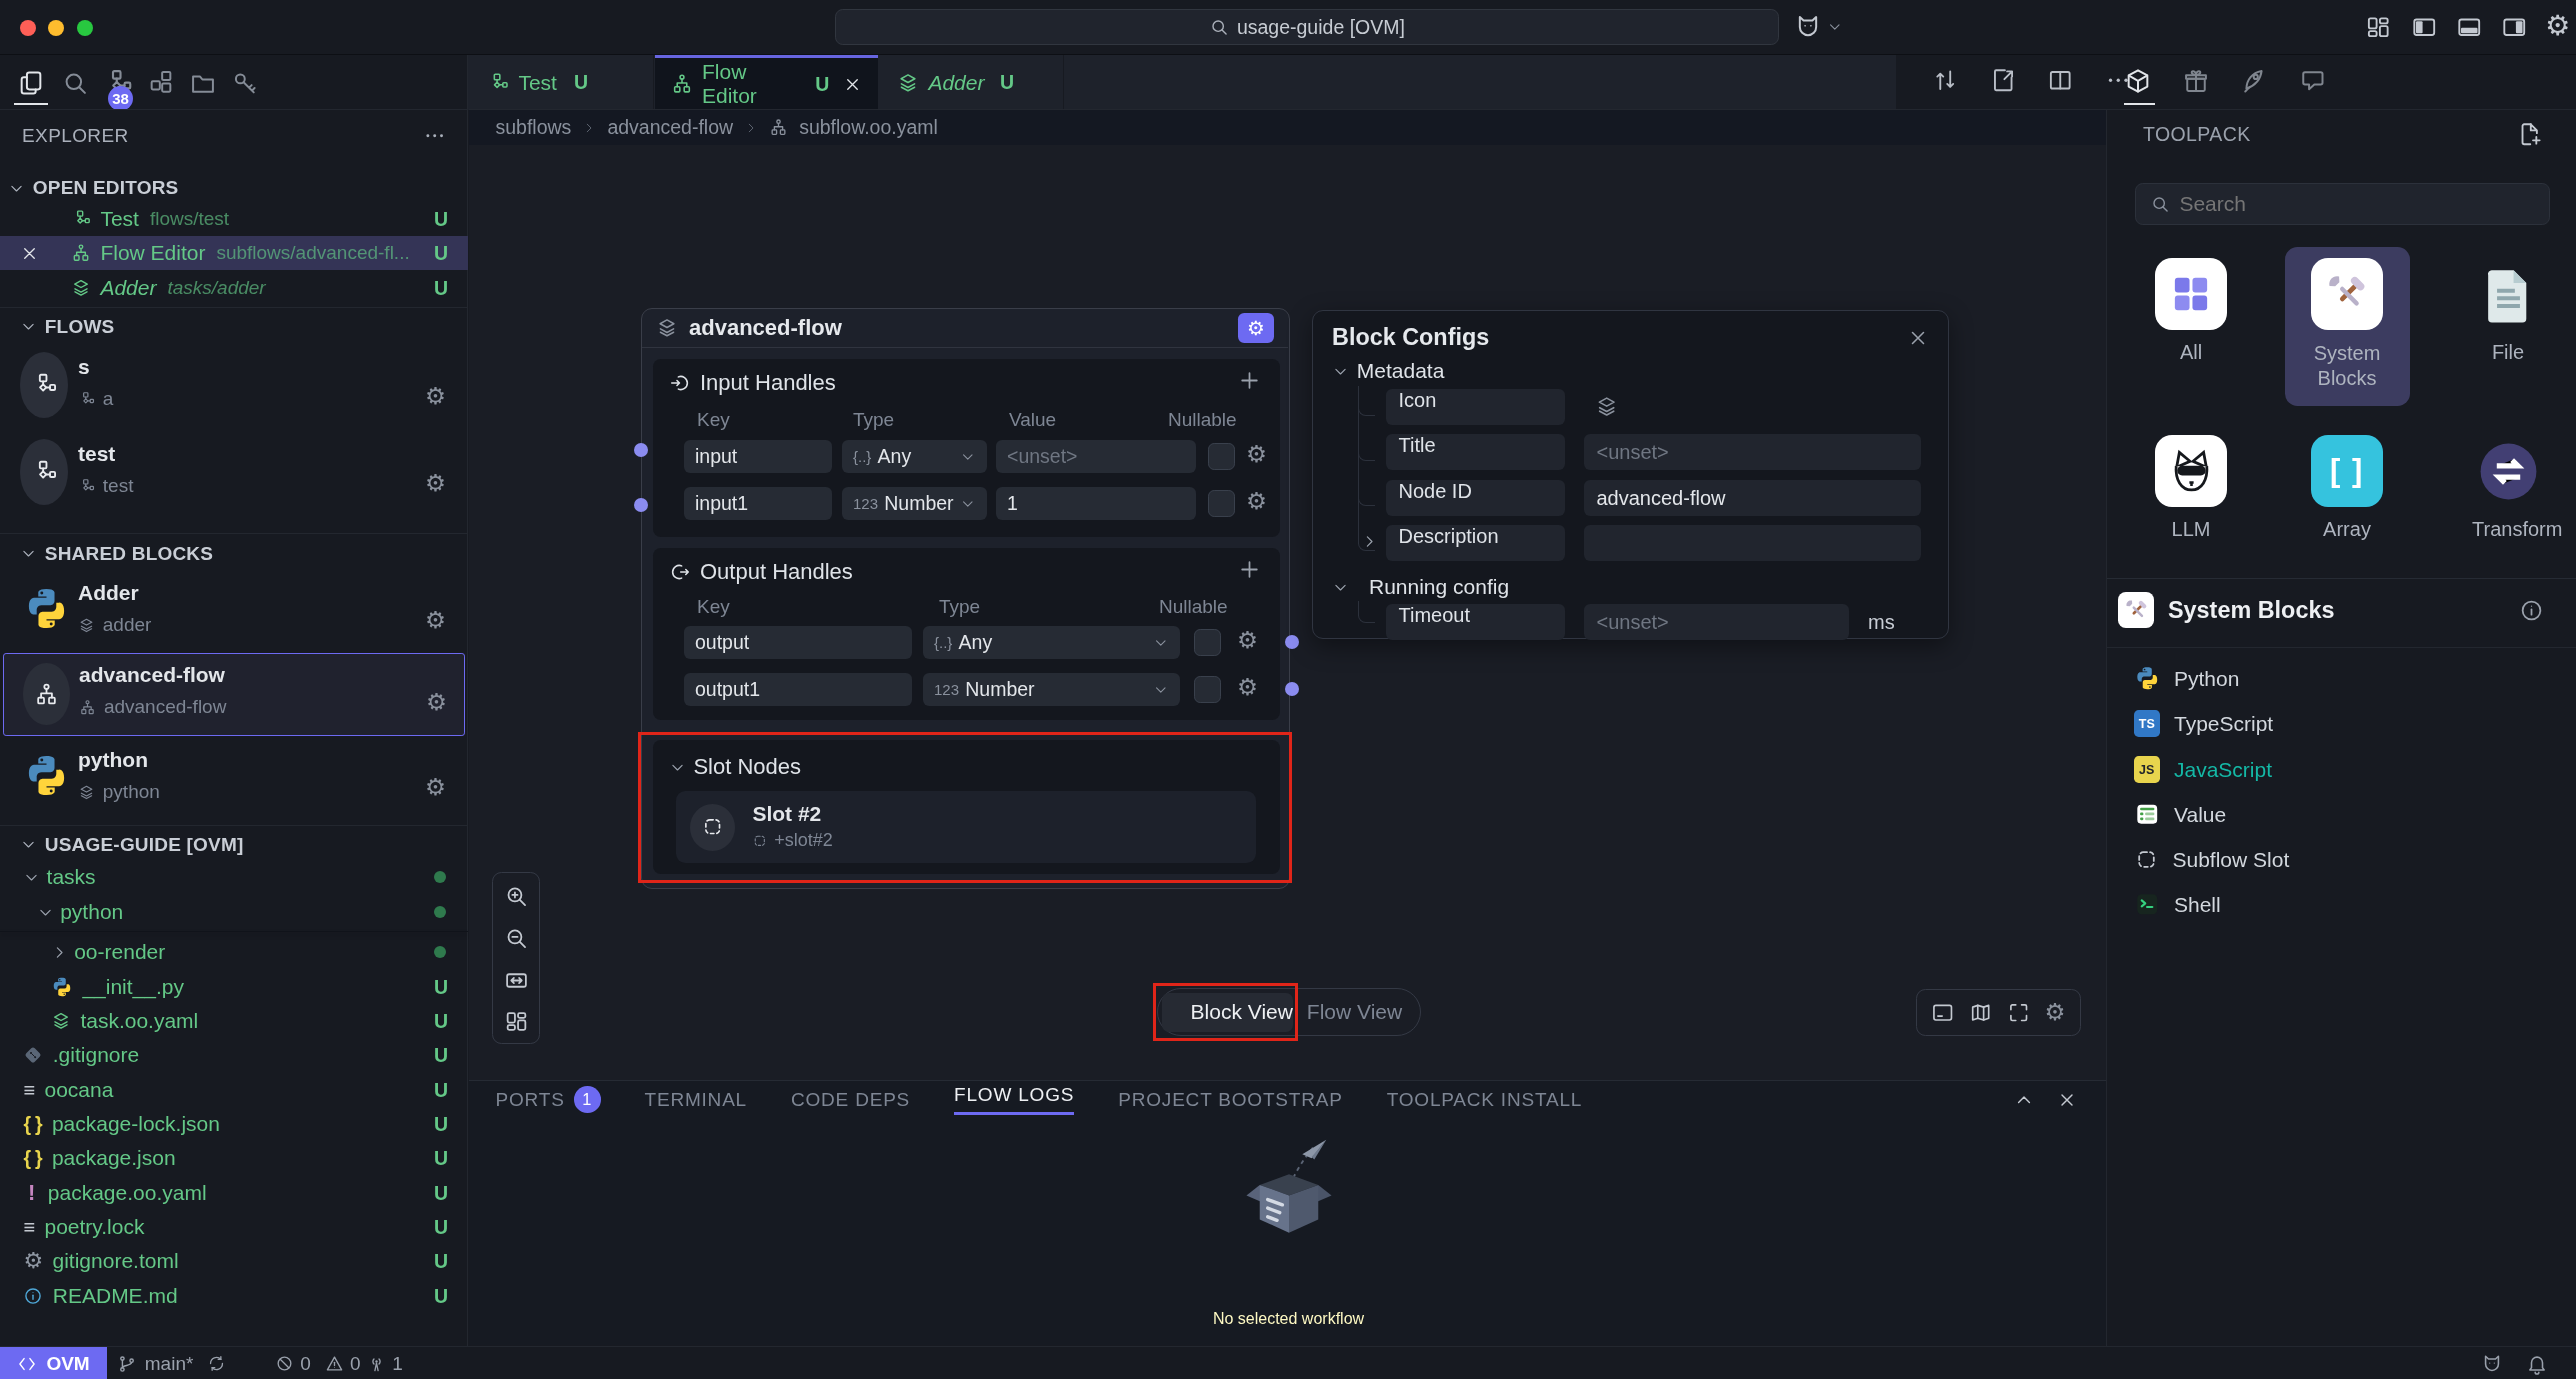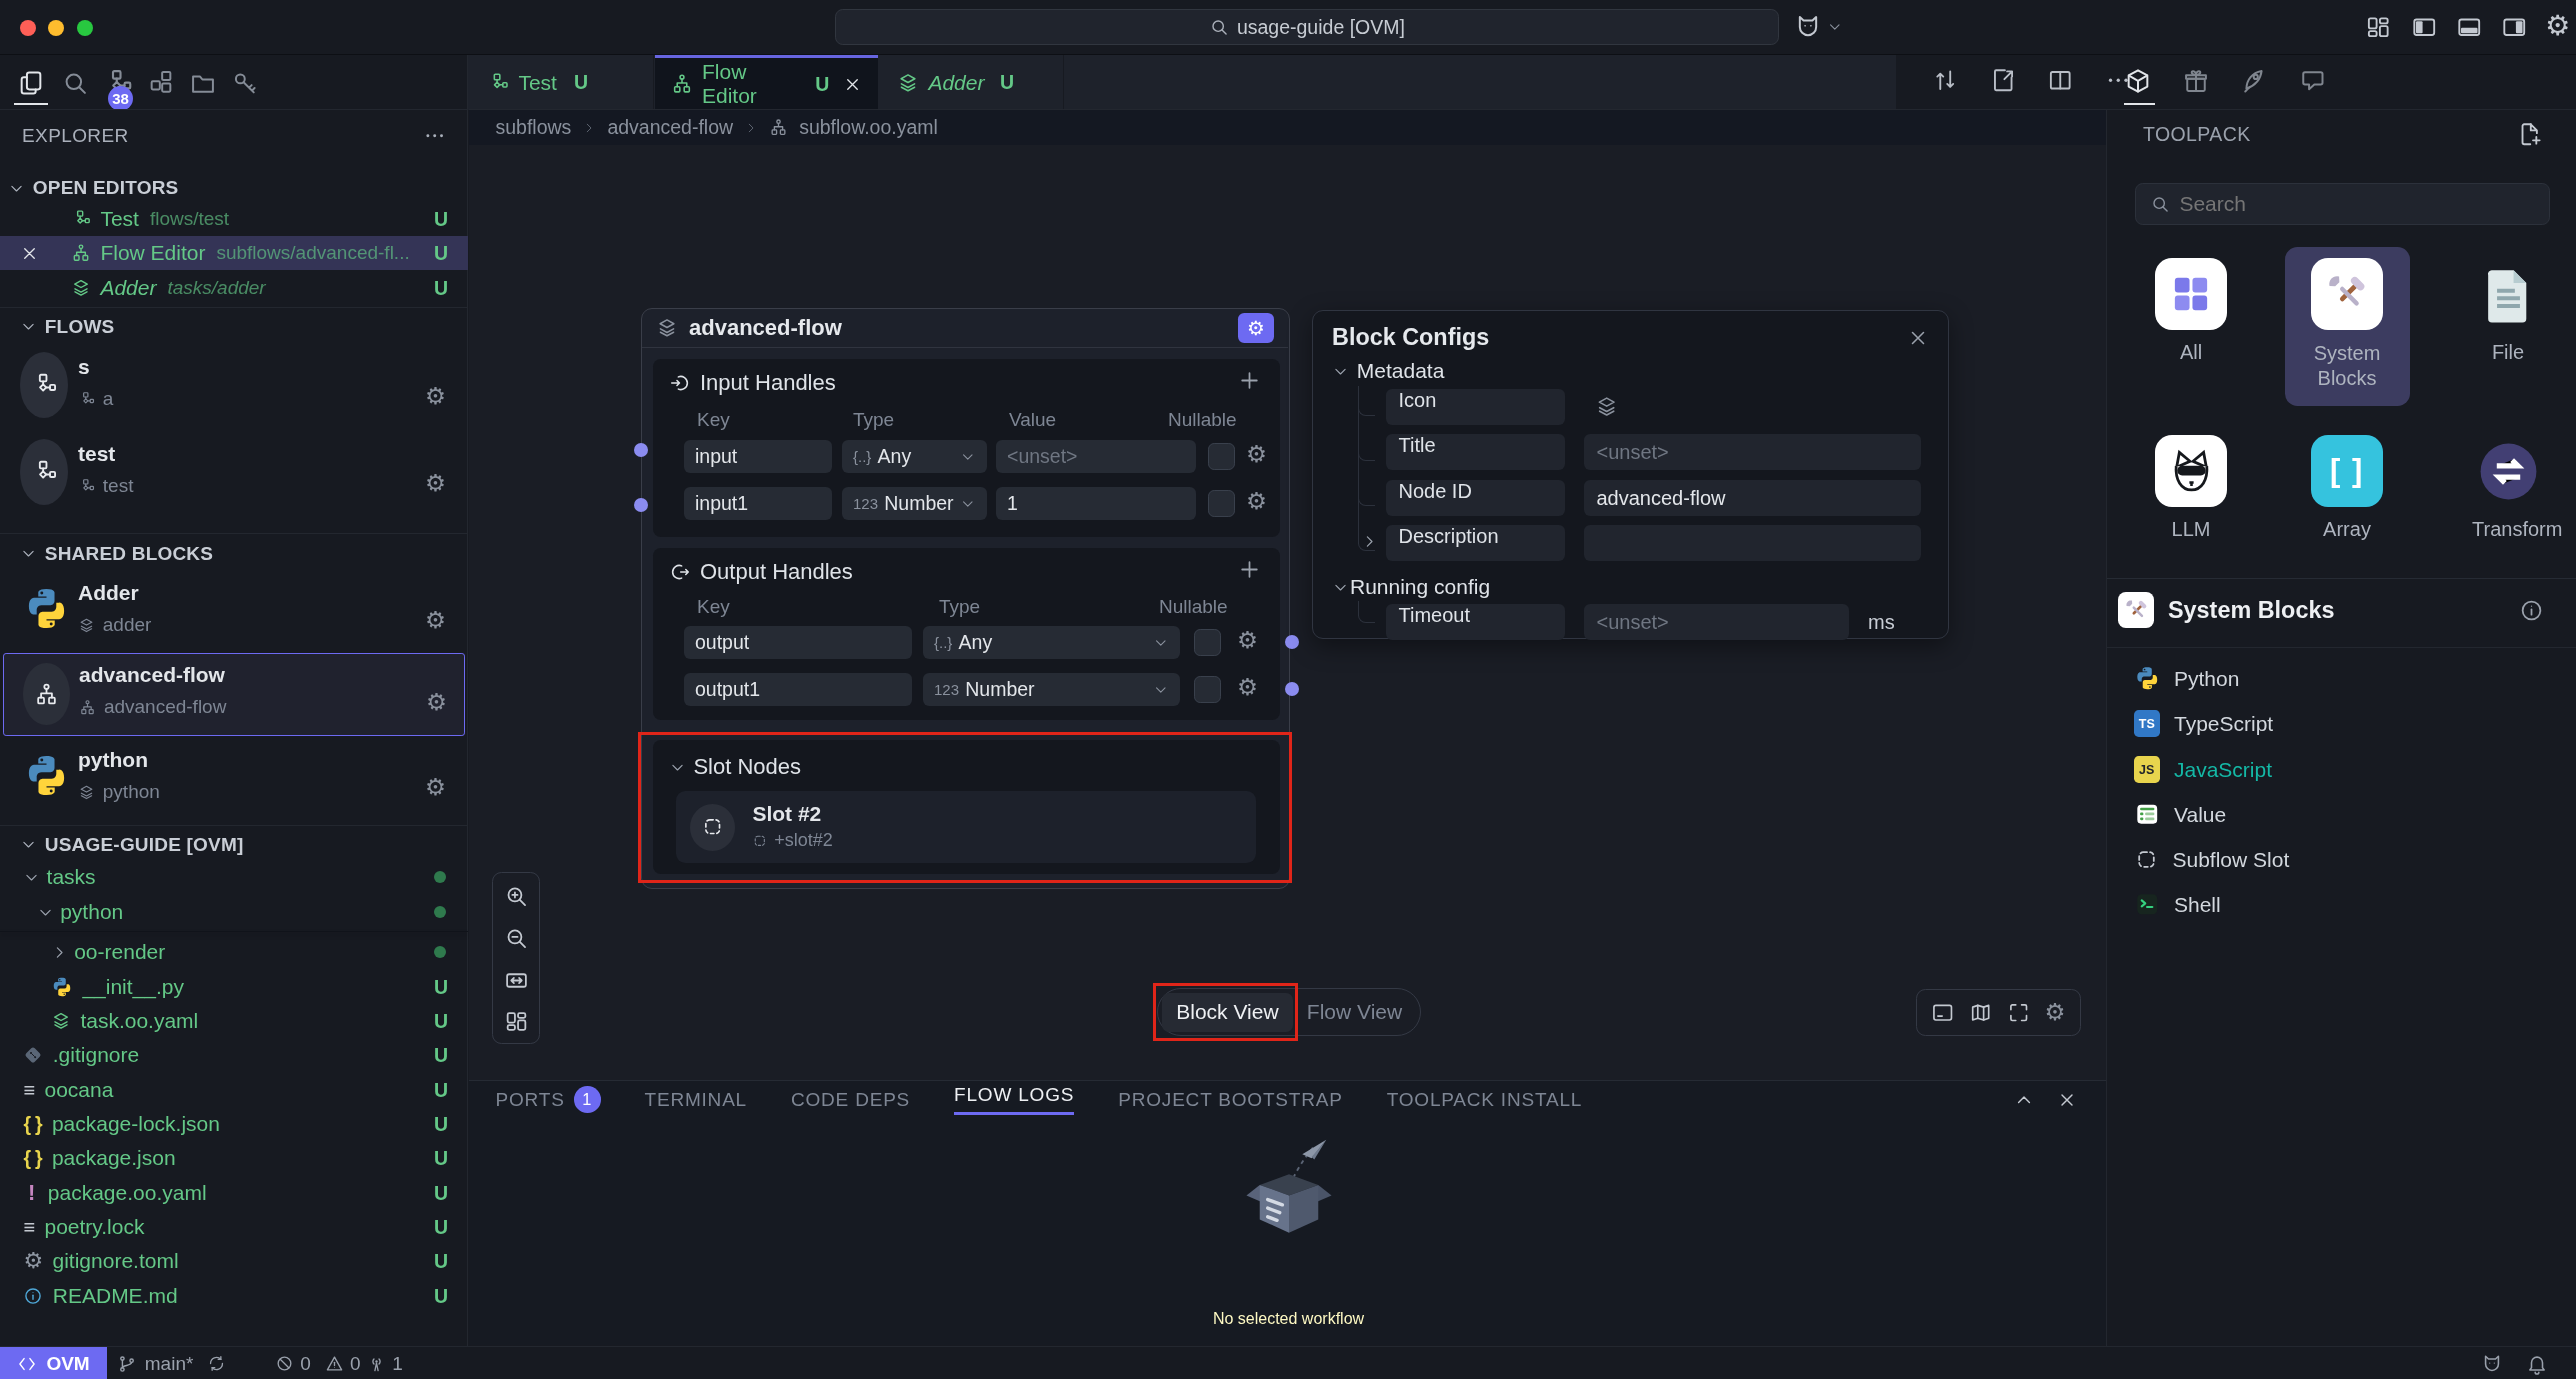--- a/index.html
+++ b/index.html
@@ -925,21 +925,21 @@
       </div>
     <span class="r" style="left:48px;top:222px;color:#9aa1ac">
         <svg class="ic" width="17" height="17" viewBox="0 0 22 22">
           <use href="#s-chev"></use>
         </svg>
       </span>
     <div class="cfg-lbl r" style="left:73px;top:214px;width:179px">
         <span>Description</span>
       </div>
     <div class="cfg-val r" style="left:271px;top:214px;width:337px"></div>
-    <div class="r row" style="left:19px;top:264px;gap:1px;color:#dfe3e8">
+    <div class="r row" style="left:19px;top:264px;gap:20px;color:#dfe3e8">
       <span style="color:#9aa1ac">
           <svg class="ic" width="17" height="17" style="transform:rotate(90deg)" viewBox="0 0 22 22">
             <use href="#s-chev"></use>
           </svg>
         </span>
       <span style="font-size:21px">Running config</span>
     </div>
     <div class="guide" style="left:45px;top:290px;height:22px"></div>
     <div class="cfg-lbl r" style="left:73px;top:293px;width:179px">
         <span>Timeout</span>
@@ -967,21 +967,21 @@
         </svg>
       </span>
     <span class="r" style="left:11px;top:136px;color:#c4c9d1">
         <svg class="ic" width="25" height="25" viewBox="0 0 32 32">
           <use href="#s-layoutgrid"></use>
         </svg>
       </span>
   </div>
 
   <div class="r row" style="left:688px;top:843px;width:264px;height:48px;border:0.8px solid #343945;border-radius:24px;padding:3.9px">
-    <div class="row" style="width:131px;height:39px;background:#262a33;border-radius:7px;justify-content:center">
+    <div class="row" style="width:131px;height:39px;background:#262a33;border-radius:7px;justify-content:flex-end">
       <span style="font-size:21px;color:#eef0f3">Block View</span>
     </div>
     <div class="row" style="flex:1;justify-content:center">
       <span style="font-size:21px;color:#7e8694">Flow View</span>
     </div>
   </div>
   <div class="r" style="left:684px;top:838px;width:145px;height:58px;border:3.9px solid #e02519"></div>
 
   <div class="r row" style="left:1447px;top:844px;width:165px;height:47px;border:0.8px solid #343945;border-radius:9.4px;justify-content:space-evenly;color:#c4c9d1">
     <span>

